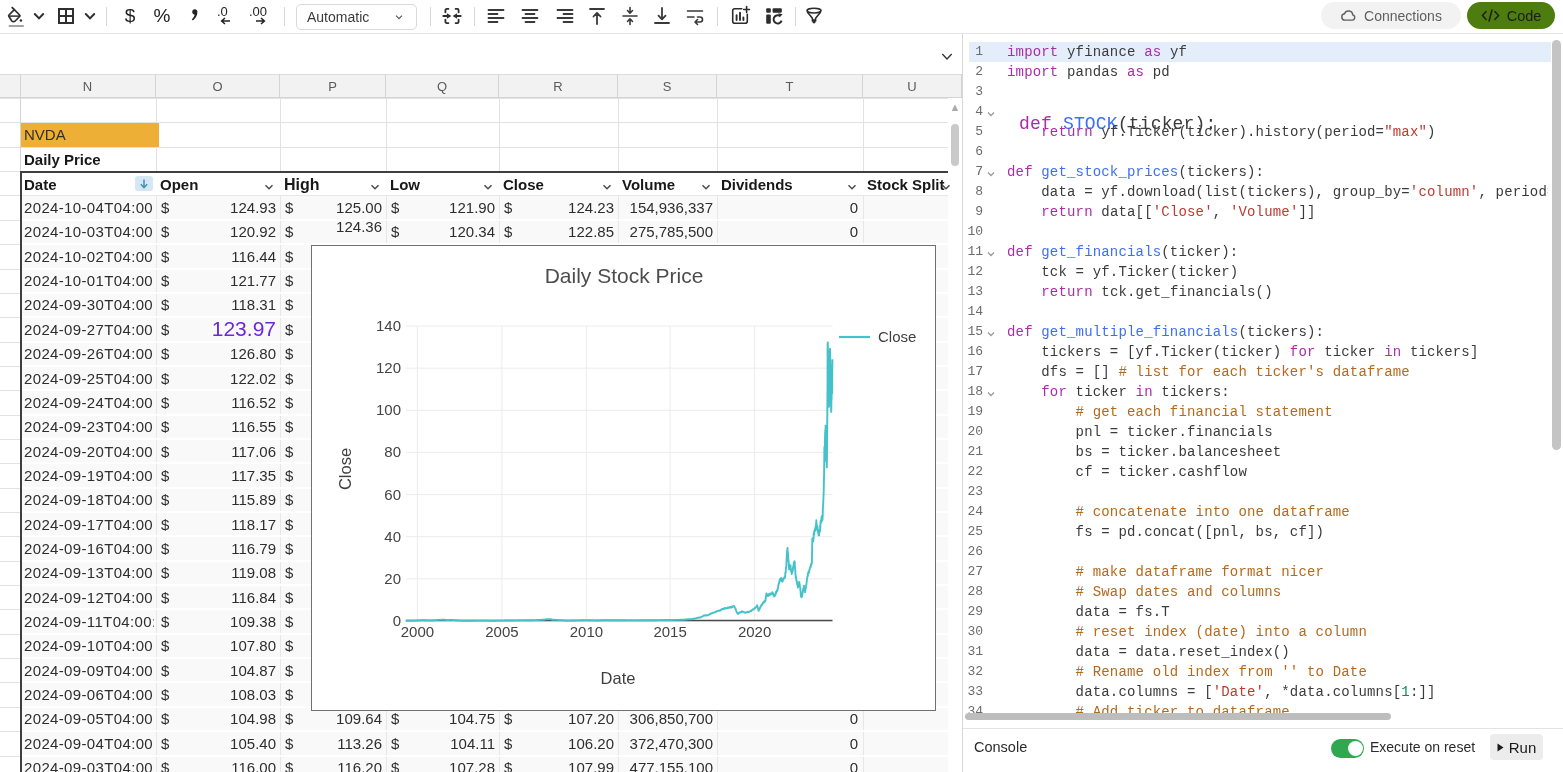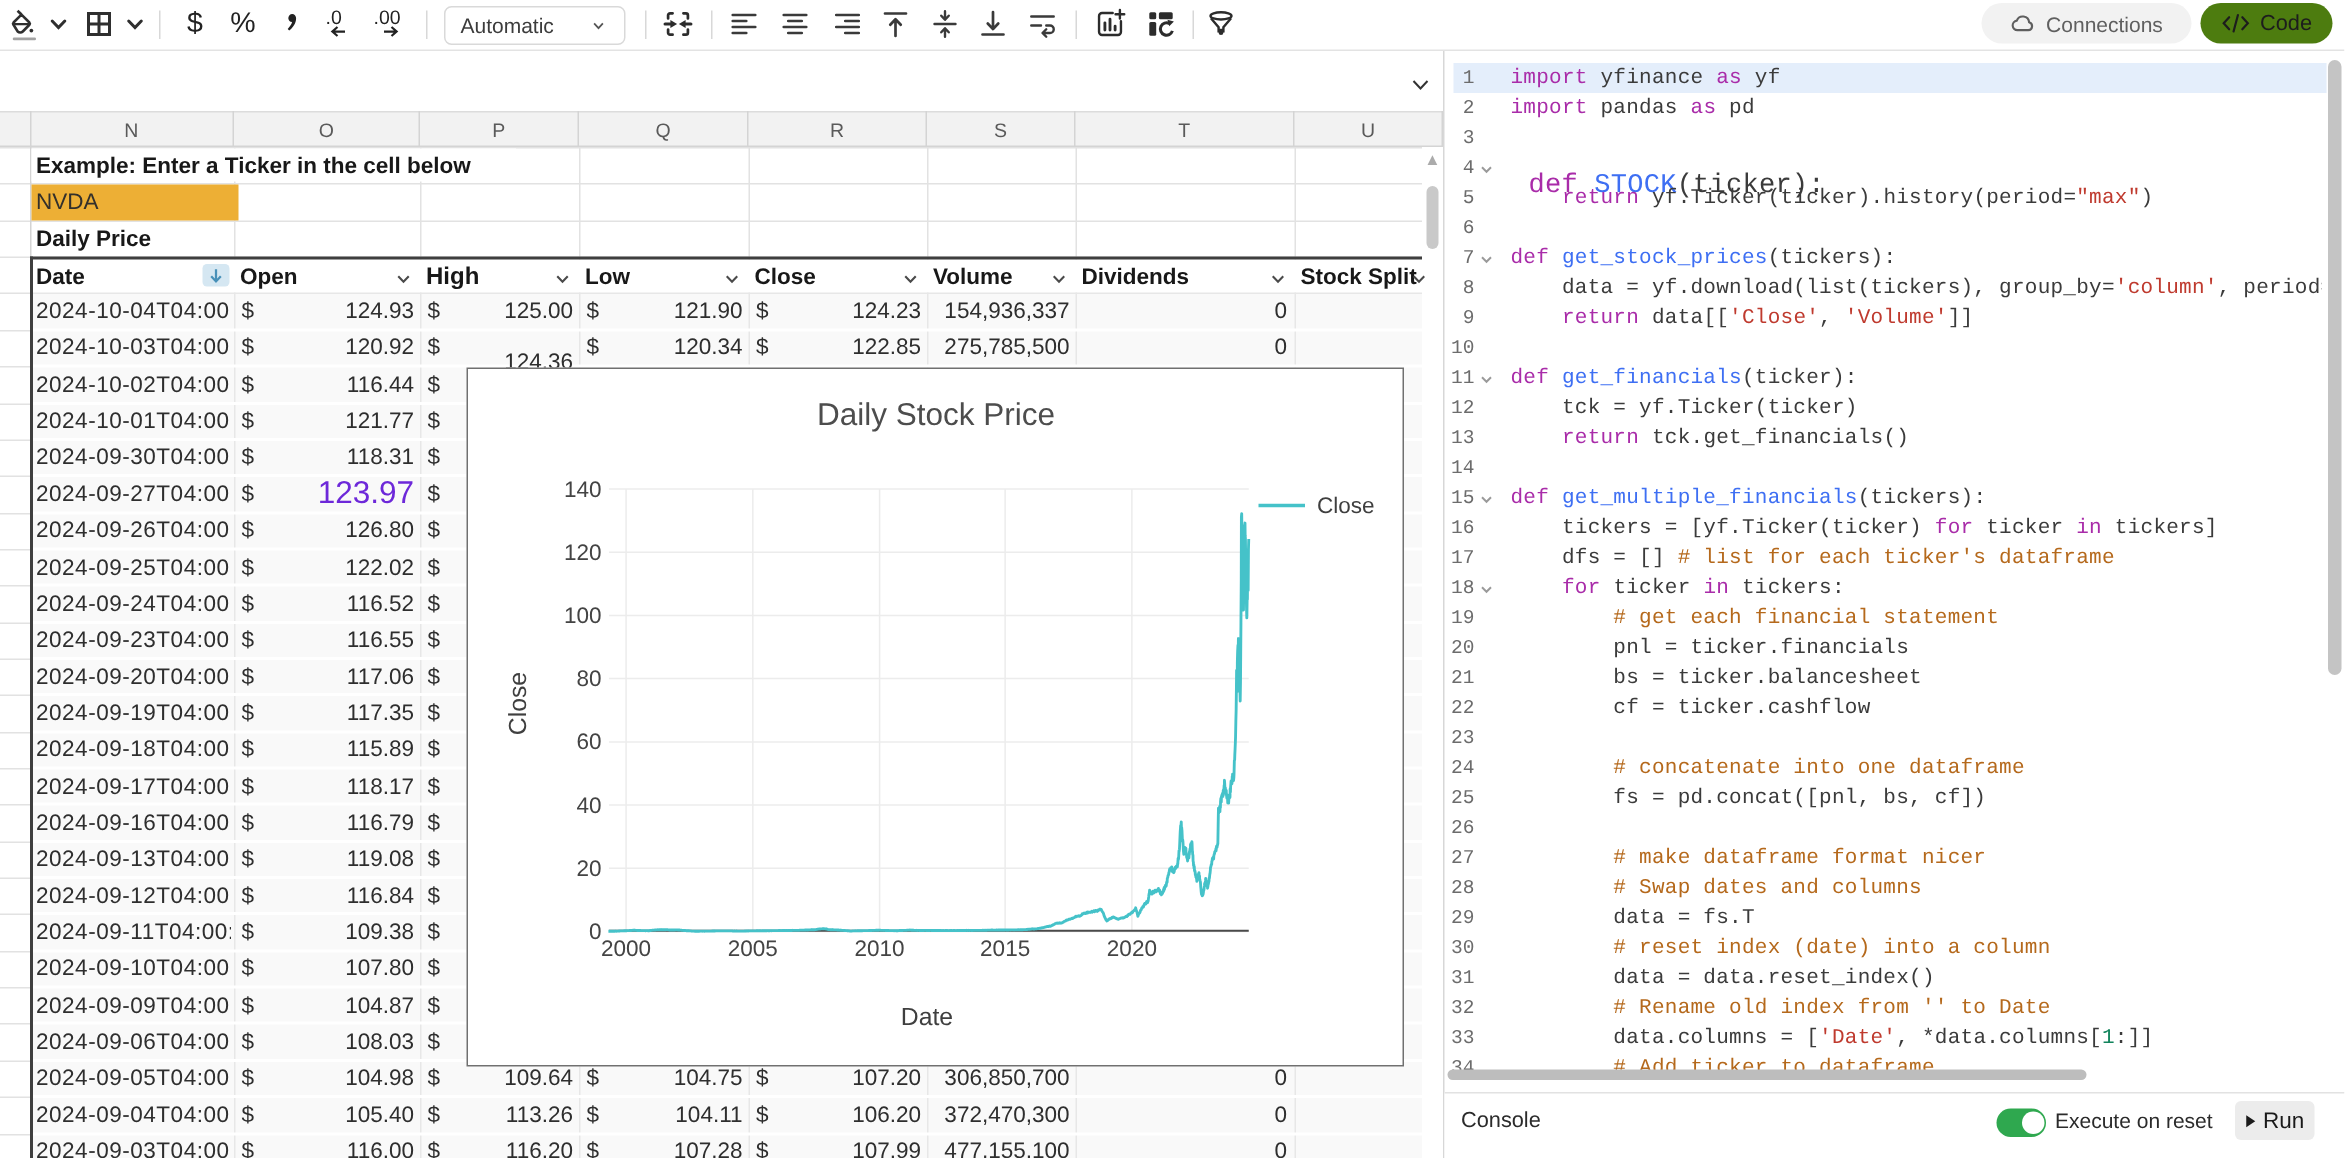--- a/index.html
+++ b/index.html
@@ -167,21 +167,20 @@
 <div style="position:absolute;left:0px;top:585.0px;width:20px;height:1px;background:#e2e2e2;"></div>
 <div style="position:absolute;left:0px;top:609.4px;width:20px;height:1px;background:#e2e2e2;"></div>
 <div style="position:absolute;left:0px;top:633.7px;width:20px;height:1px;background:#e2e2e2;"></div>
 <div style="position:absolute;left:0px;top:658.1px;width:20px;height:1px;background:#e2e2e2;"></div>
 <div style="position:absolute;left:0px;top:682.4px;width:20px;height:1px;background:#e2e2e2;"></div>
 <div style="position:absolute;left:0px;top:706.8px;width:20px;height:1px;background:#e2e2e2;"></div>
 <div style="position:absolute;left:0px;top:731.1px;width:20px;height:1px;background:#e2e2e2;"></div>
 <div style="position:absolute;left:0px;top:755.5px;width:20px;height:1px;background:#e2e2e2;"></div>
 
 <div style="position:absolute;left:20px;top:74px;width:1px;height:698px;background:#d4d4d4;"></div>
-<div style="position:absolute;left:21px;top:99px;width:320px;height:22px;background:#fff;display:flex;align-items:center;padding-left:3px;font-size:15px;font-weight:bold;color:#181818;white-space:nowrap;">Example: Enter a Ticker in the cell below</div>
 <div style="position:absolute;left:21px;top:123.3px;width:135px;height:23.4px;background:#edaf35;display:flex;align-items:center;padding-left:3px;font-size:15px;color:#33302b;">NVDA</div>
 <div style="position:absolute;left:24px;top:147.7px;width:200px;height:23px;display:flex;align-items:center;font-size:15px;font-weight:bold;color:#181818;">Daily Price</div>
 <div style="position:absolute;left:21px;top:195.4px;width:941px;height:576.6px;background:#f9f9f9;"></div>
 <div style="position:absolute;left:156px;top:172px;width:1px;height:600px;background:#e7e7e7;"></div>
 <div style="position:absolute;left:280px;top:172px;width:1px;height:600px;background:#e7e7e7;"></div>
 <div style="position:absolute;left:386px;top:172px;width:1px;height:600px;background:#e7e7e7;"></div>
 <div style="position:absolute;left:499px;top:172px;width:1px;height:600px;background:#e7e7e7;"></div>
 <div style="position:absolute;left:618px;top:172px;width:1px;height:600px;background:#e7e7e7;"></div>
 <div style="position:absolute;left:717px;top:172px;width:1px;height:600px;background:#e7e7e7;"></div>
 <div style="position:absolute;left:863px;top:172px;width:1px;height:600px;background:#e7e7e7;"></div>
@@ -265,21 +264,21 @@
 <div style="position:absolute;left:391px;top:195.4px;width:108px;height:24.4px;display:flex;align-items:center;font-size:15px;color:#2e2e2e;overflow:hidden;white-space:nowrap;">$</div>
 <div style="position:absolute;left:386px;top:195.4px;width:109px;height:24.4px;display:flex;align-items:center;justify-content:flex-end;font-size:15px;color:#2e2e2e;white-space:nowrap;">121.90</div>
 <div style="position:absolute;left:504px;top:195.4px;width:114px;height:24.4px;display:flex;align-items:center;font-size:15px;color:#2e2e2e;overflow:hidden;white-space:nowrap;">$</div>
 <div style="position:absolute;left:499px;top:195.4px;width:115px;height:24.4px;display:flex;align-items:center;justify-content:flex-end;font-size:15px;color:#2e2e2e;white-space:nowrap;">124.23</div>
 <div style="position:absolute;left:618px;top:195.4px;width:95px;height:24.4px;display:flex;align-items:center;justify-content:flex-end;font-size:15px;color:#2e2e2e;white-space:nowrap;">154,936,337</div>
 <div style="position:absolute;left:717px;top:195.4px;width:141px;height:24.4px;display:flex;align-items:center;justify-content:flex-end;font-size:15px;color:#2e2e2e;white-space:nowrap;">0</div>
 <div style="position:absolute;left:24px;top:219.8px;width:130px;height:24.4px;display:flex;align-items:center;font-size:15px;color:#2e2e2e;overflow:hidden;white-space:nowrap;letter-spacing:0.35px;">2024-10-03T04:00:00-04:0</div>
 <div style="position:absolute;left:161px;top:219.8px;width:119px;height:24.4px;display:flex;align-items:center;font-size:15px;color:#2e2e2e;overflow:hidden;white-space:nowrap;">$</div>
 <div style="position:absolute;left:156px;top:219.8px;width:120px;height:24.4px;display:flex;align-items:center;justify-content:flex-end;font-size:15px;color:#2e2e2e;white-space:nowrap;">120.92</div>
 <div style="position:absolute;left:285px;top:219.8px;width:101px;height:24.4px;display:flex;align-items:center;font-size:15px;color:#2e2e2e;overflow:hidden;white-space:nowrap;">$</div>
-<div style="position:absolute;left:280px;top:229px;width:102px;height:24.4px;display:flex;align-items:center;justify-content:flex-end;font-size:15px;color:#2e2e2e;white-space:nowrap;">124.36</div>
+<div style="position:absolute;left:280px;top:214px;width:102px;height:24.4px;display:flex;align-items:center;justify-content:flex-end;font-size:15px;color:#2e2e2e;white-space:nowrap;">124.36</div>
 <div style="position:absolute;left:391px;top:219.8px;width:108px;height:24.4px;display:flex;align-items:center;font-size:15px;color:#2e2e2e;overflow:hidden;white-space:nowrap;">$</div>
 <div style="position:absolute;left:386px;top:219.8px;width:109px;height:24.4px;display:flex;align-items:center;justify-content:flex-end;font-size:15px;color:#2e2e2e;white-space:nowrap;">120.34</div>
 <div style="position:absolute;left:504px;top:219.8px;width:114px;height:24.4px;display:flex;align-items:center;font-size:15px;color:#2e2e2e;overflow:hidden;white-space:nowrap;">$</div>
 <div style="position:absolute;left:499px;top:219.8px;width:115px;height:24.4px;display:flex;align-items:center;justify-content:flex-end;font-size:15px;color:#2e2e2e;white-space:nowrap;">122.85</div>
 <div style="position:absolute;left:618px;top:219.8px;width:95px;height:24.4px;display:flex;align-items:center;justify-content:flex-end;font-size:15px;color:#2e2e2e;white-space:nowrap;">275,785,500</div>
 <div style="position:absolute;left:717px;top:219.8px;width:141px;height:24.4px;display:flex;align-items:center;justify-content:flex-end;font-size:15px;color:#2e2e2e;white-space:nowrap;">0</div>
 <div style="position:absolute;left:24px;top:244.1px;width:130px;height:24.4px;display:flex;align-items:center;font-size:15px;color:#2e2e2e;overflow:hidden;white-space:nowrap;letter-spacing:0.35px;">2024-10-02T04:00:00-04:0</div>
 <div style="position:absolute;left:161px;top:244.1px;width:119px;height:24.4px;display:flex;align-items:center;font-size:15px;color:#2e2e2e;overflow:hidden;white-space:nowrap;">$</div>
 <div style="position:absolute;left:156px;top:244.1px;width:120px;height:24.4px;display:flex;align-items:center;justify-content:flex-end;font-size:15px;color:#2e2e2e;white-space:nowrap;">116.44</div>
 <div style="position:absolute;left:285px;top:244.1px;width:101px;height:24.4px;display:flex;align-items:center;font-size:15px;color:#2e2e2e;overflow:hidden;white-space:nowrap;">$</div>

